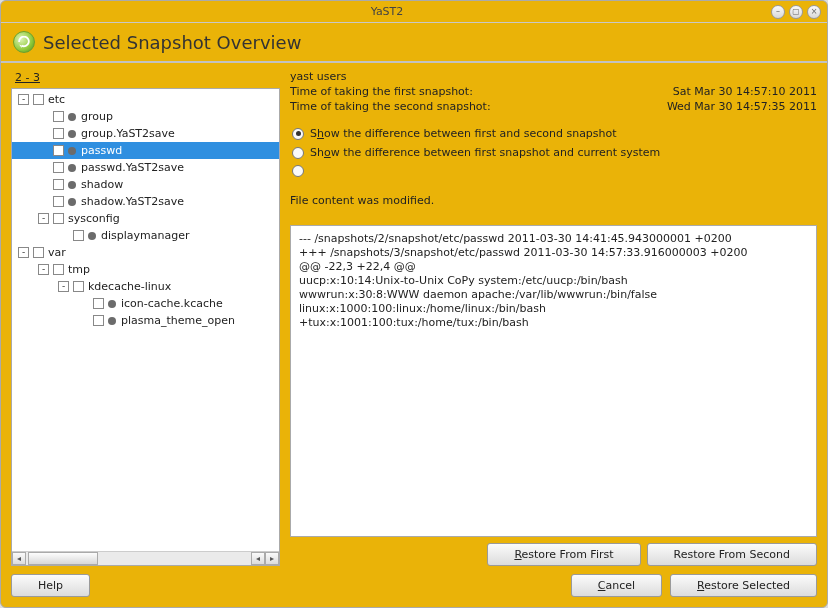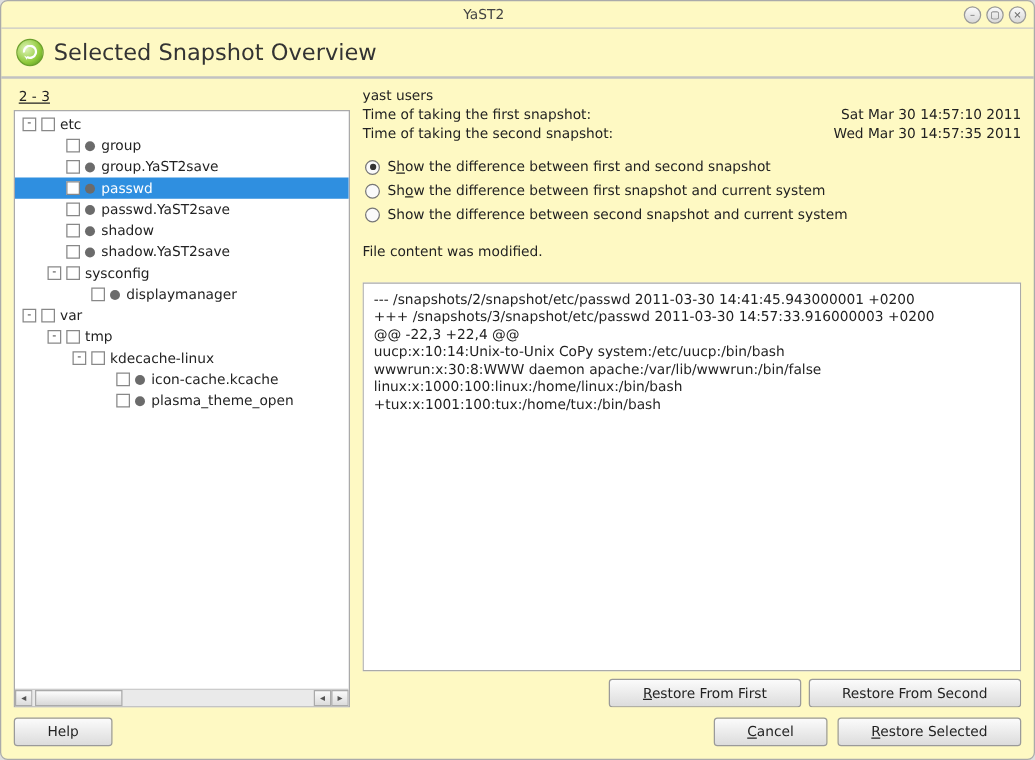--- a/index.html
+++ b/index.html
@@ -10,21 +10,21 @@
     color: #222;
     width: 828px;
     height: 608px;
     overflow: hidden;
   }
   .window {
     width: 828px;
     height: 608px;
     border: 1px solid #aaa;
     border-radius: 6px;
-    background: #fef9c3;
+    background: #eab308;
     display: flex;
     flex-direction: column;
   }
   .titlebar {
     height: 22px;
     display: flex;
     align-items: center;
     padding: 0 6px;
     border-bottom: 1px solid #c8c8c8;
   }
@@ -333,21 +333,20 @@
           <label>
               <span class="radio on"></span>
               <span><span>S</span><span class="u">h</span><span>ow the difference between first and second snapshot</span></span>
             </label>
           <label>
               <span class="radio"></span>
               <span><span>Sh</span><span class="u">o</span><span>w the difference between first snapshot and current system</span></span>
             </label>
           <label>
               <span class="radio"></span>
-              <span>Show the difference between second snapshot and current system</span>
             </label>
         </div>
 
         <div class="diff-label">File content was modified.</div>
         <div class="diff-box">--- /snapshots/2/snapshot/etc/passwd 2011-03-30 14:41:45.943000001 +0200
 +++ /snapshots/3/snapshot/etc/passwd 2011-03-30 14:57:33.916000003 +0200
 @@ -22,3 +22,4 @@
 uucp:x:10:14:Unix-to-Unix CoPy system:/etc/uucp:/bin/bash
 wwwrun:x:30:8:WWW daemon apache:/var/lib/wwwrun:/bin/false
 linux:x:1000:100:linux:/home/linux:/bin/bash

